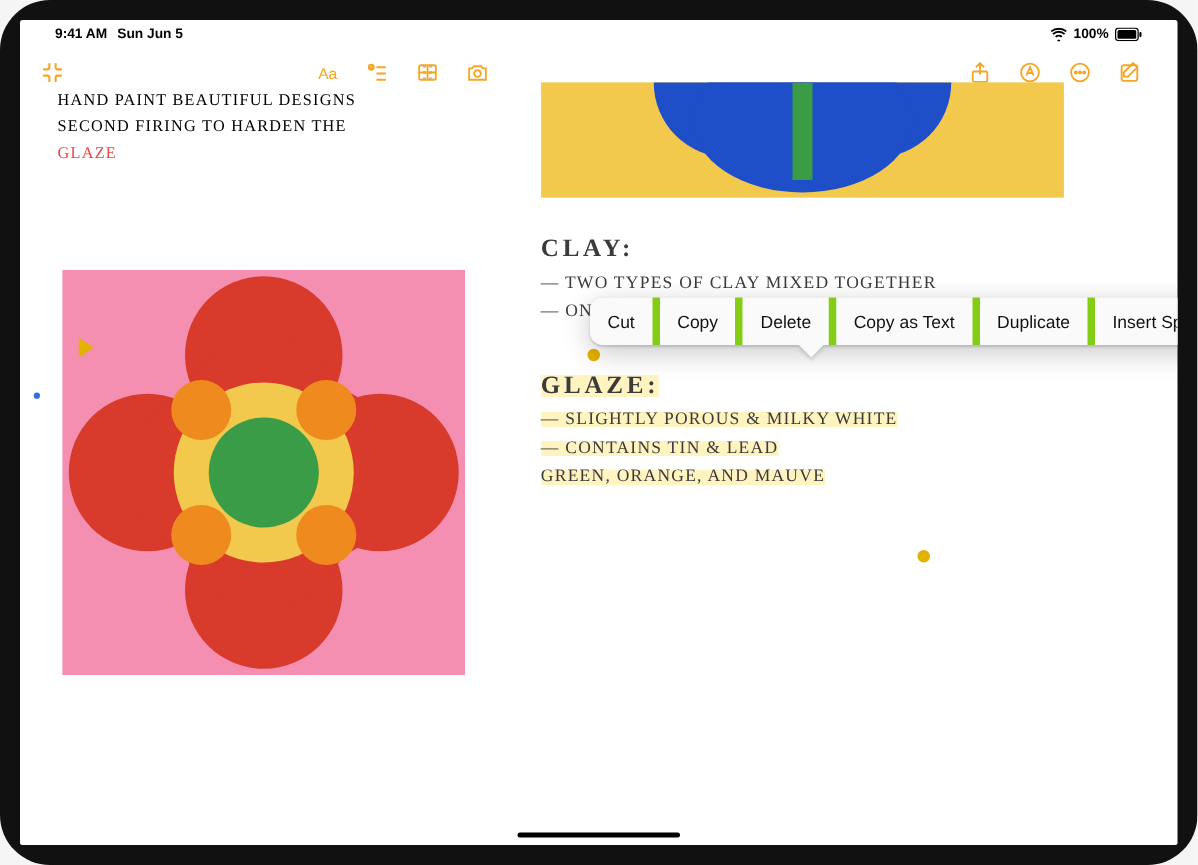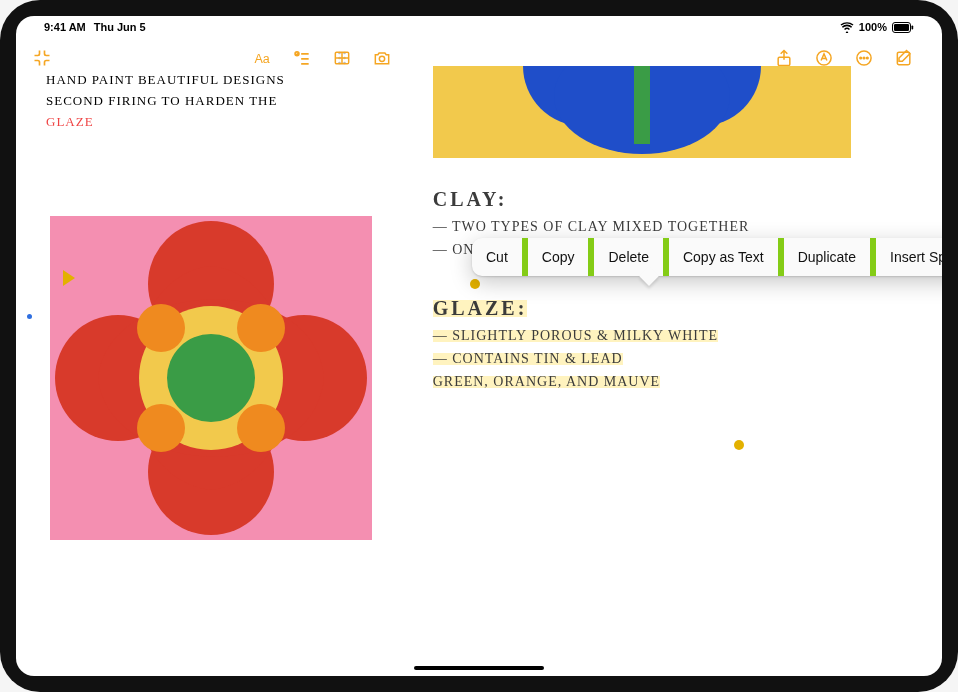--- a/index.html
+++ b/index.html
@@ -8,21 +8,21 @@
 
 .ipad-frame {
   width: 958px; height: 692px;
   background: #111;
   border-radius: 40px;
   padding: 16px;
 }
 .screen {
   width: 100%; height: 100%;
   background: #fff;
-  border-radius: 18px;
+  border-radius: 2px;
   overflow: hidden;
   position: relative;
 }
 
 
 .status-bar {
   position: absolute; top: 0; left: 0; right: 0;
   height: 20px;
   display: flex; justify-content: space-between; align-items: center;
   padding: 2px 28px 0 28px;
@@ -162,21 +162,21 @@
 </style>
 </head>
 <body>
 
 <div class="ipad-frame">
   <div class="screen">
 
     <div class="status-bar">
       <div class="status-left">
         <span>9:41 AM</span>
-        <span>Thu Jun 5</span>
+        <span>Sun Jun 5</span>
       </div>
       <div class="status-right">
         <span class="wifi">
           <svg width="14" height="11" viewBox="0 0 14 11">
               <path d="M7 9.5a1.2 1.2 0 100 2.4 1.2 1.2 0 000-2.4zm-3-2.6a4.4 4.4 0 016 0l-1.1 1.1a2.8 2.8 0 00-3.8 0zm-2.2-2.2a7.5 7.5 0 0110.4 0l-1.1 1.1a6 6 0 00-8.2 0zM.5 2.5a10.6 10.6 0 0113 0l-1 1.1a9 9 0 00-11 0z" fill="#000"></path>
             </svg>
         </span>
         <span>100%</span>
         <span class="battery">
           <svg width="22" height="11" viewBox="0 0 22 11">

